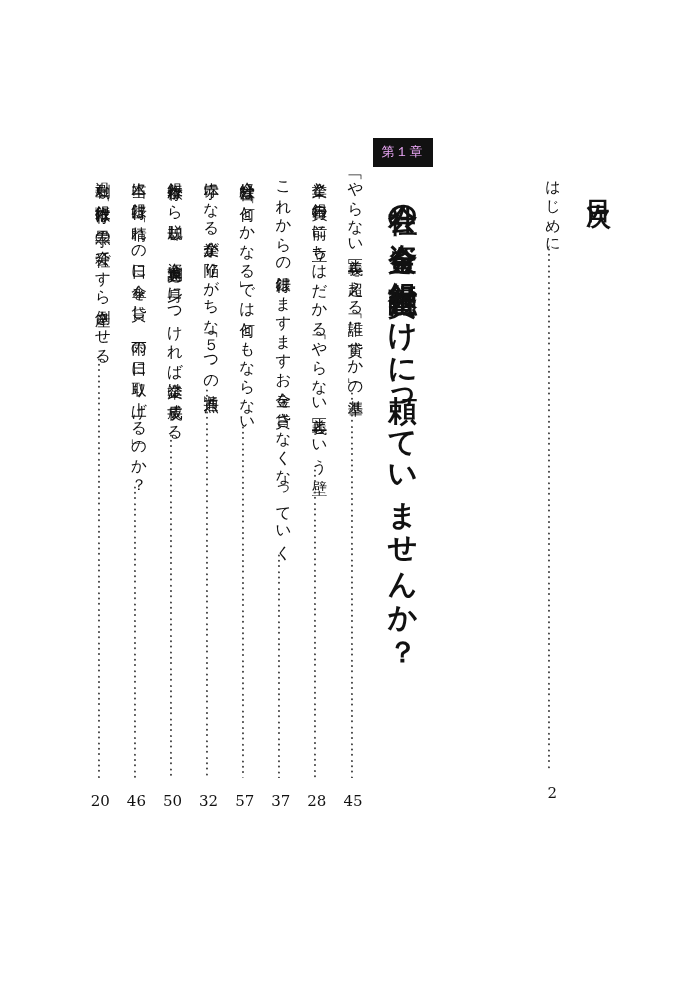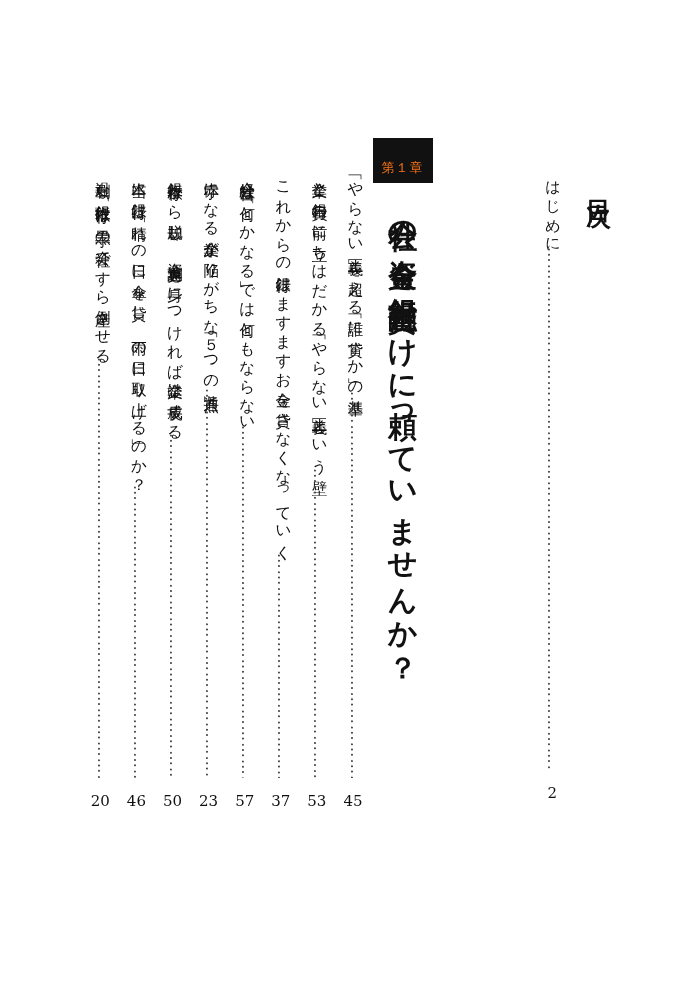--- a/index.html
+++ b/index.html
@@ -94,24 +94,24 @@
   }
   .chapter-head {
     display: flex;
     flex-direction: column;
     align-items: center;
     margin-left: 10px;
   }
   .chapter-badge {
     writing-mode: horizontal-tb;
     background: #111111;
-    color: #f97316;
+    color: #f0abfc;
     font-size: 13px;
     letter-spacing: 1px;
-    padding: 21px 9px 6px 9px;
+    padding: 5px 9px 6px 9px;
     margin-top: -32px;
     margin-bottom: 14px;
     white-space: nowrap;
     font-weight: 400;
   }
   .chapter-title {
     writing-mode: vertical-rl;
     text-orientation: upright;
     font-size: 29px;
     font-weight: 700;
@@ -163,39 +163,39 @@
 
       <div class="entry">
         <span class="label">銀行依存から脱却し、資金調達力を身につければ企業は成長する</span>
         <span class="leader">……………………………………………………………………………………</span>
         <span class="pageno">50</span>
       </div>
 
       <div class="entry">
         <span class="label">赤字になる企業が陥りがちな「５つの共通点」</span>
         <span class="leader">……………………………………………………………………………………</span>
-        <span class="pageno">23</span>
+        <span class="pageno">32</span>
       </div>
 
       <div class="entry">
         <span class="label">会社経営は「何とかなる」では何ともならない</span>
         <span class="leader">……………………………………………………………………………………</span>
         <span class="pageno">57</span>
       </div>
 
       <div class="entry">
         <span class="label">これからの銀行はますますお金を貸さなくなっていく</span>
         <span class="leader">……………………………………………………………………………………</span>
         <span class="pageno">37</span>
       </div>
 
       <div class="entry">
         <span class="label">企業と銀行員の前に立ちはだかる「やらない正義」という壁</span>
         <span class="leader">……………………………………………………………………………………</span>
-        <span class="pageno">53</span>
+        <span class="pageno">28</span>
       </div>
 
       <div class="entry">
         <span class="label">「やらない正義」を超える「誰に貸すか」の基準</span>
         <span class="leader">……………………………………………………………………………………</span>
         <span class="pageno">45</span>
       </div>
 
     </div>
   </div>

